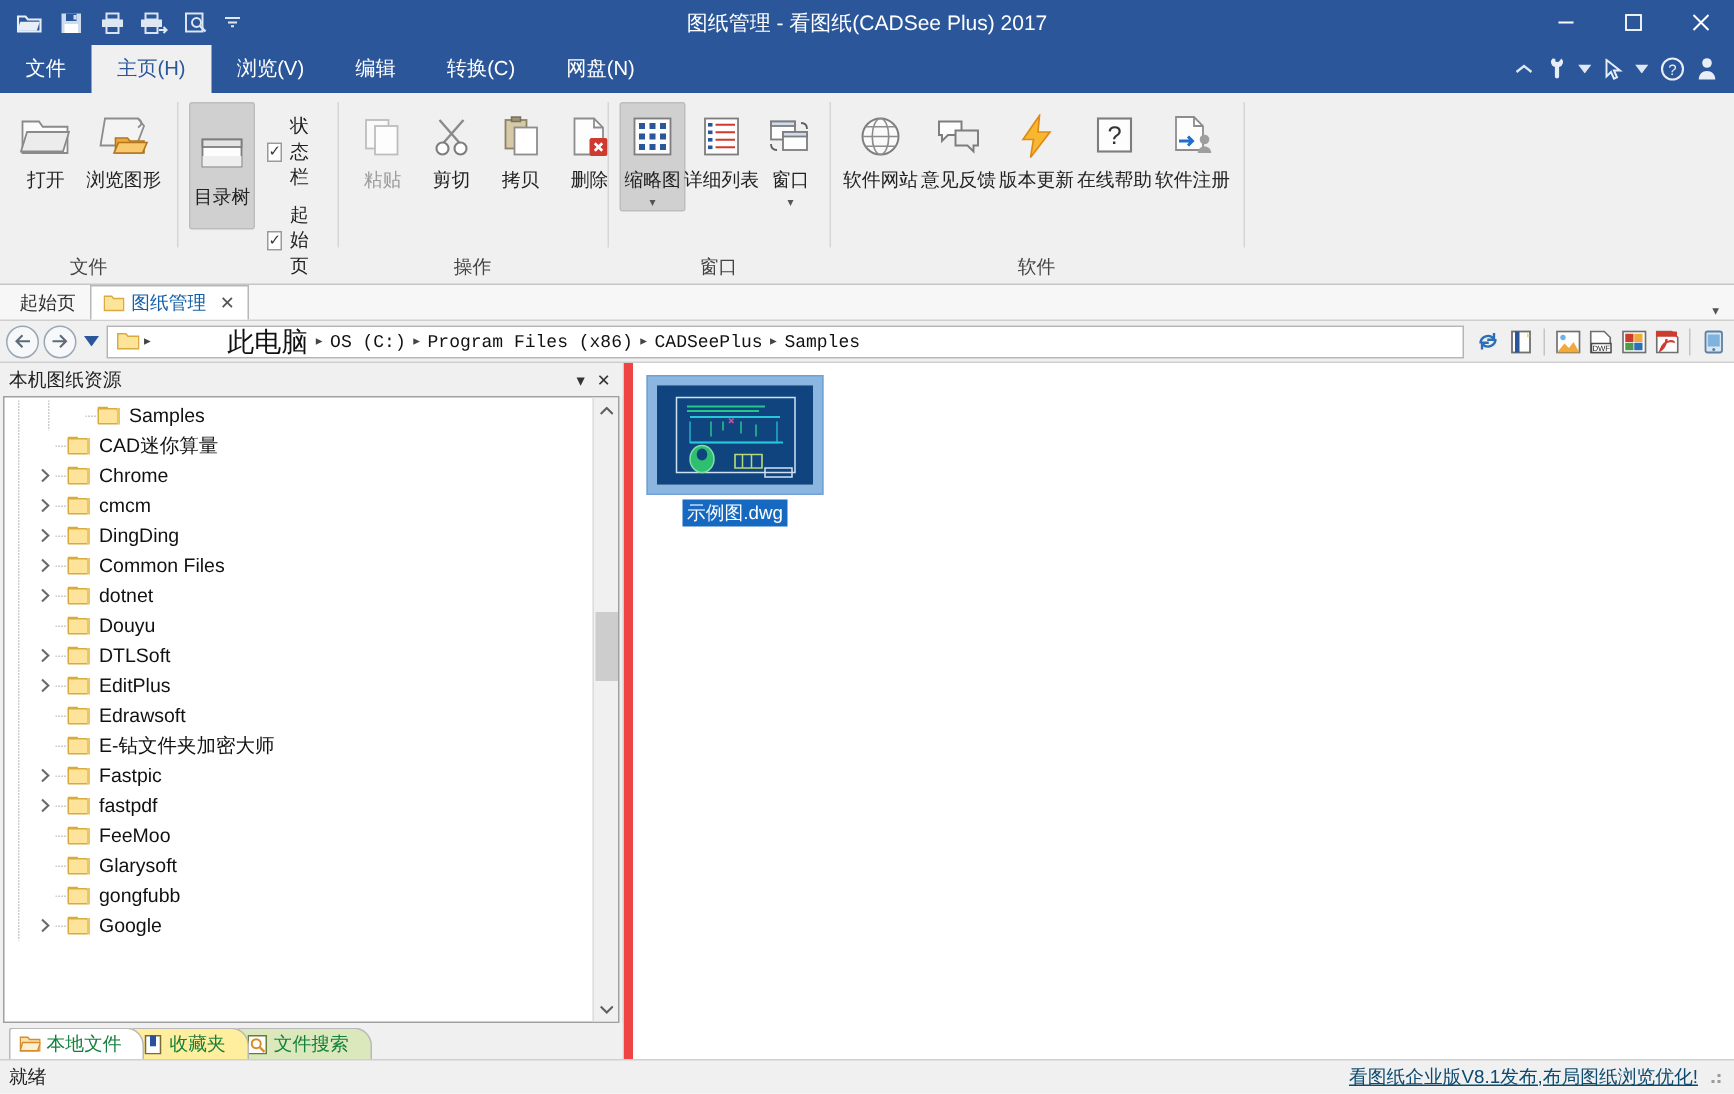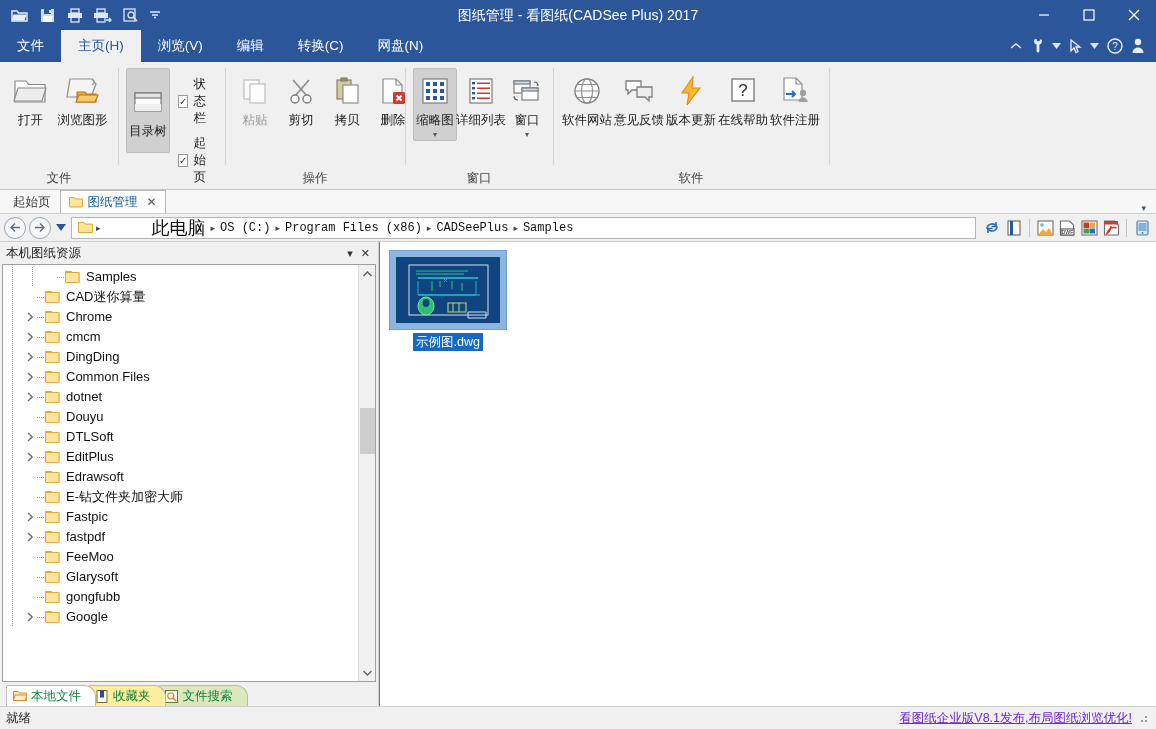--- a/index.html
+++ b/index.html
@@ -115,21 +115,21 @@
   }
   .crumb.cn { font-family:Liberation Sans, sans-serif; font-size:18px;margin-left:46px; }
   .csep { color:#444; font-size:9px; padding:0 1px; }
   .addr-tools { display:flex; align-items:center; gap:2px; padding-left:3px; }
   .atool { width:20px; height:22px; display:flex; align-items:center; justify-content:center; }
   .asep { width:1px; height:18px; background:#c4c4c4; margin:0 3px; }
 
   
   .body { flex:1; display:flex; min-height:0; background:#f0f0f0; }
 
-  .leftpane { width:379px; display:flex; flex-direction:column; background:#f0f0f0; border-right:1px solid #cfcfcf; }
+  .leftpane { width:416px; display:flex; flex-direction:column; background:#f0f0f0; border-right:1px solid #cfcfcf; }
   .pane-head {
     height:22px; display:flex; align-items:center; padding:0 4px 0 6px;
     font-size:12.5px; color:#222; background:#f0f0f0;
   }
   .pane-head .ph-tools { margin-left:auto; display:flex; align-items:center; gap:8px; padding-right:4px; color:#333; }
   .ph-ico { font-size:11px; }
 
   .treewrap {
     flex:1; margin:0 2px 0 2px; background:#ffffff; border:1px solid #a0a0a0;
     display:flex; min-height:0; position:relative; overflow:hidden;
@@ -186,41 +186,41 @@
     border-radius:2px 12px 0 0;
   }
   .ltab.t1 { background:#ffffff; z-index:3; }
   .ltab.t2 { background:#ffee9e; z-index:2; }
   .ltab.t3 { background:#dbe8bb; z-index:1; }
   .ltab .lti { width:14px; height:13px; display:flex; align-items:center; justify-content:center; }
 
   
   .content {
     flex:1; background:#ffffff; position:relative; overflow:hidden;
-    border-left:1px solid #ef4444; padding:10px 0 0 10px;
+    border-left:6px solid #ef4444; padding:10px 0 0 10px;
   }
   .fileitem {
     width:120px; display:flex; flex-direction:column; align-items:center; gap:3px;
     position:absolute; left:408px; top:218px;
   }
   .thumbbox {
     width:118px; height:80px; background:#8cb6e0; border:1px solid #6fa2d6;
     display:flex; align-items:center; justify-content:center;
   }
   .thumbinner { width:104px; height:66px; background:#10447e; position:relative; overflow:hidden; }
   .filelabel {
     background:#1669c1; color:#ffffff; font-size:12.5px; padding:1px 3px; line-height:16px;
   }
 
   
   .statusbar {
     flex:0 0 23px; height:23px; background:#f0f0f0; border-top:1px solid #cfcfcf;
     display:flex; align-items:center; padding:0 6px; font-size:12.5px; color:#222;
   }
-  .status-link { margin-left:auto; color:#6d28d9; font-size:12.5px; padding-right:4px; }
+  .status-link { margin-left:auto; color:#0c4a6e; font-size:12.5px; padding-right:4px; }
   .grip { width:14px; height:14px; position:relative; }
   .grip i { position:absolute; width:2px; height:2px; background:#9a9a9a; }
 </style>
 </head>
 <body>
 
 <div class="app">
 
   <div class="titlebar">
     <div class="qat">

